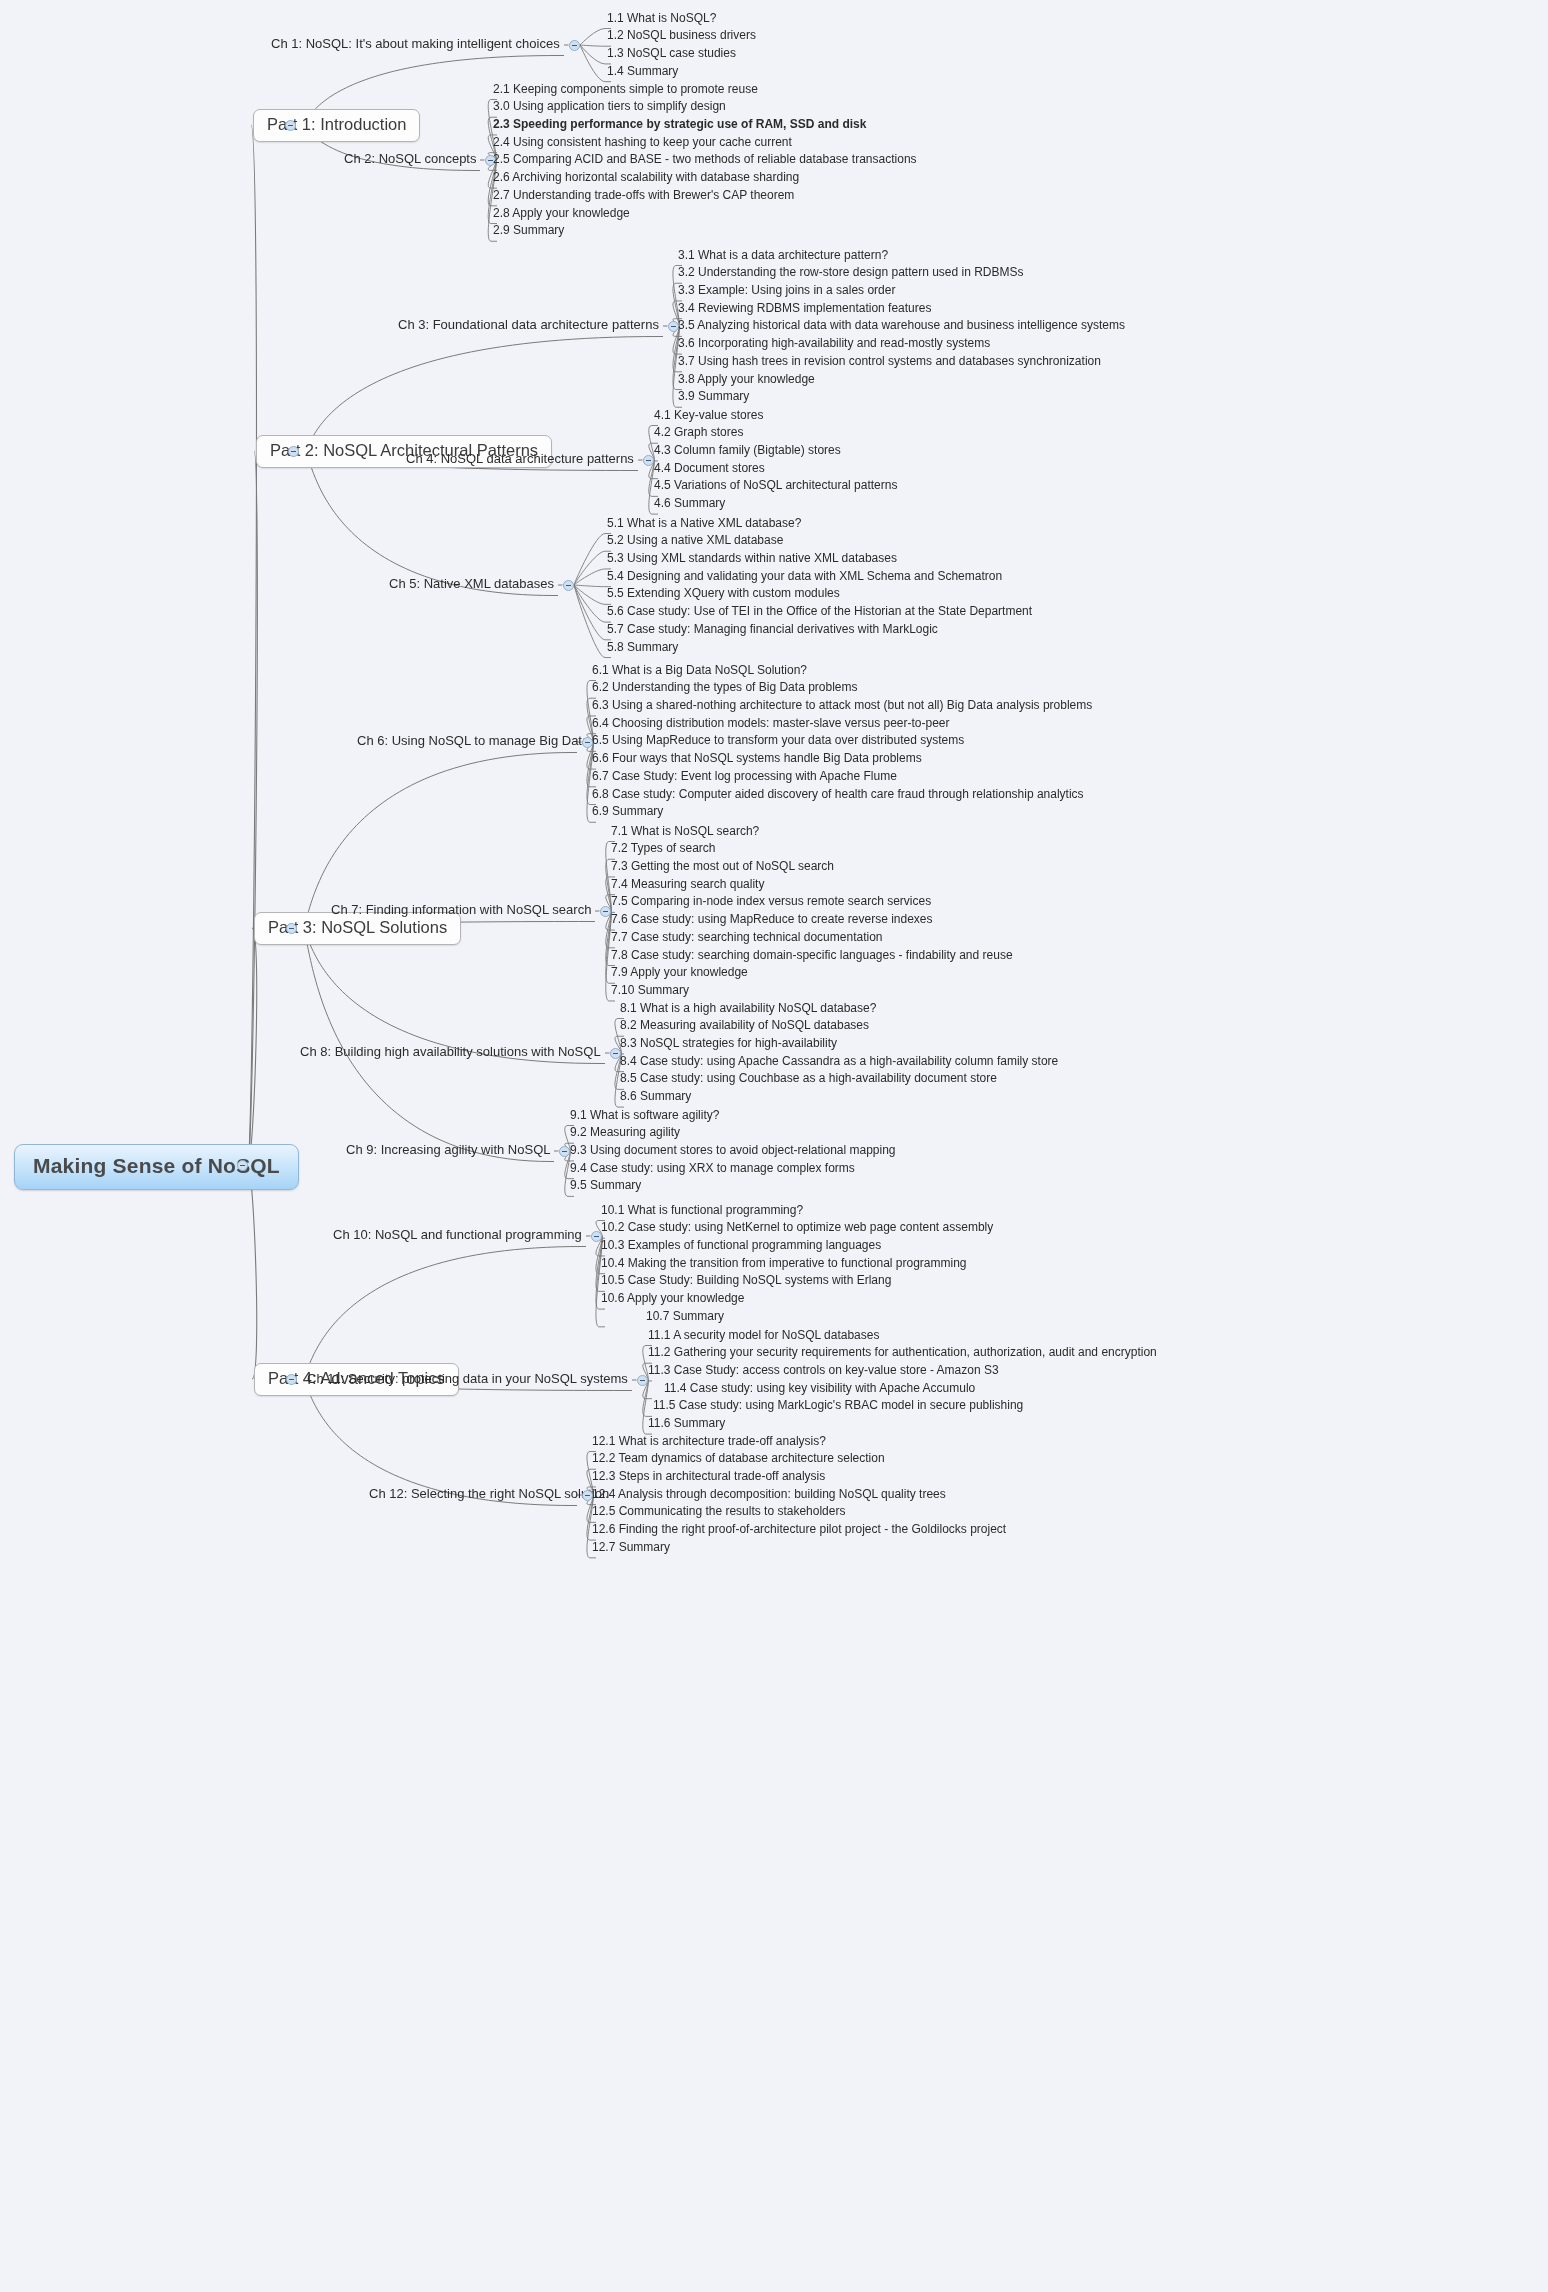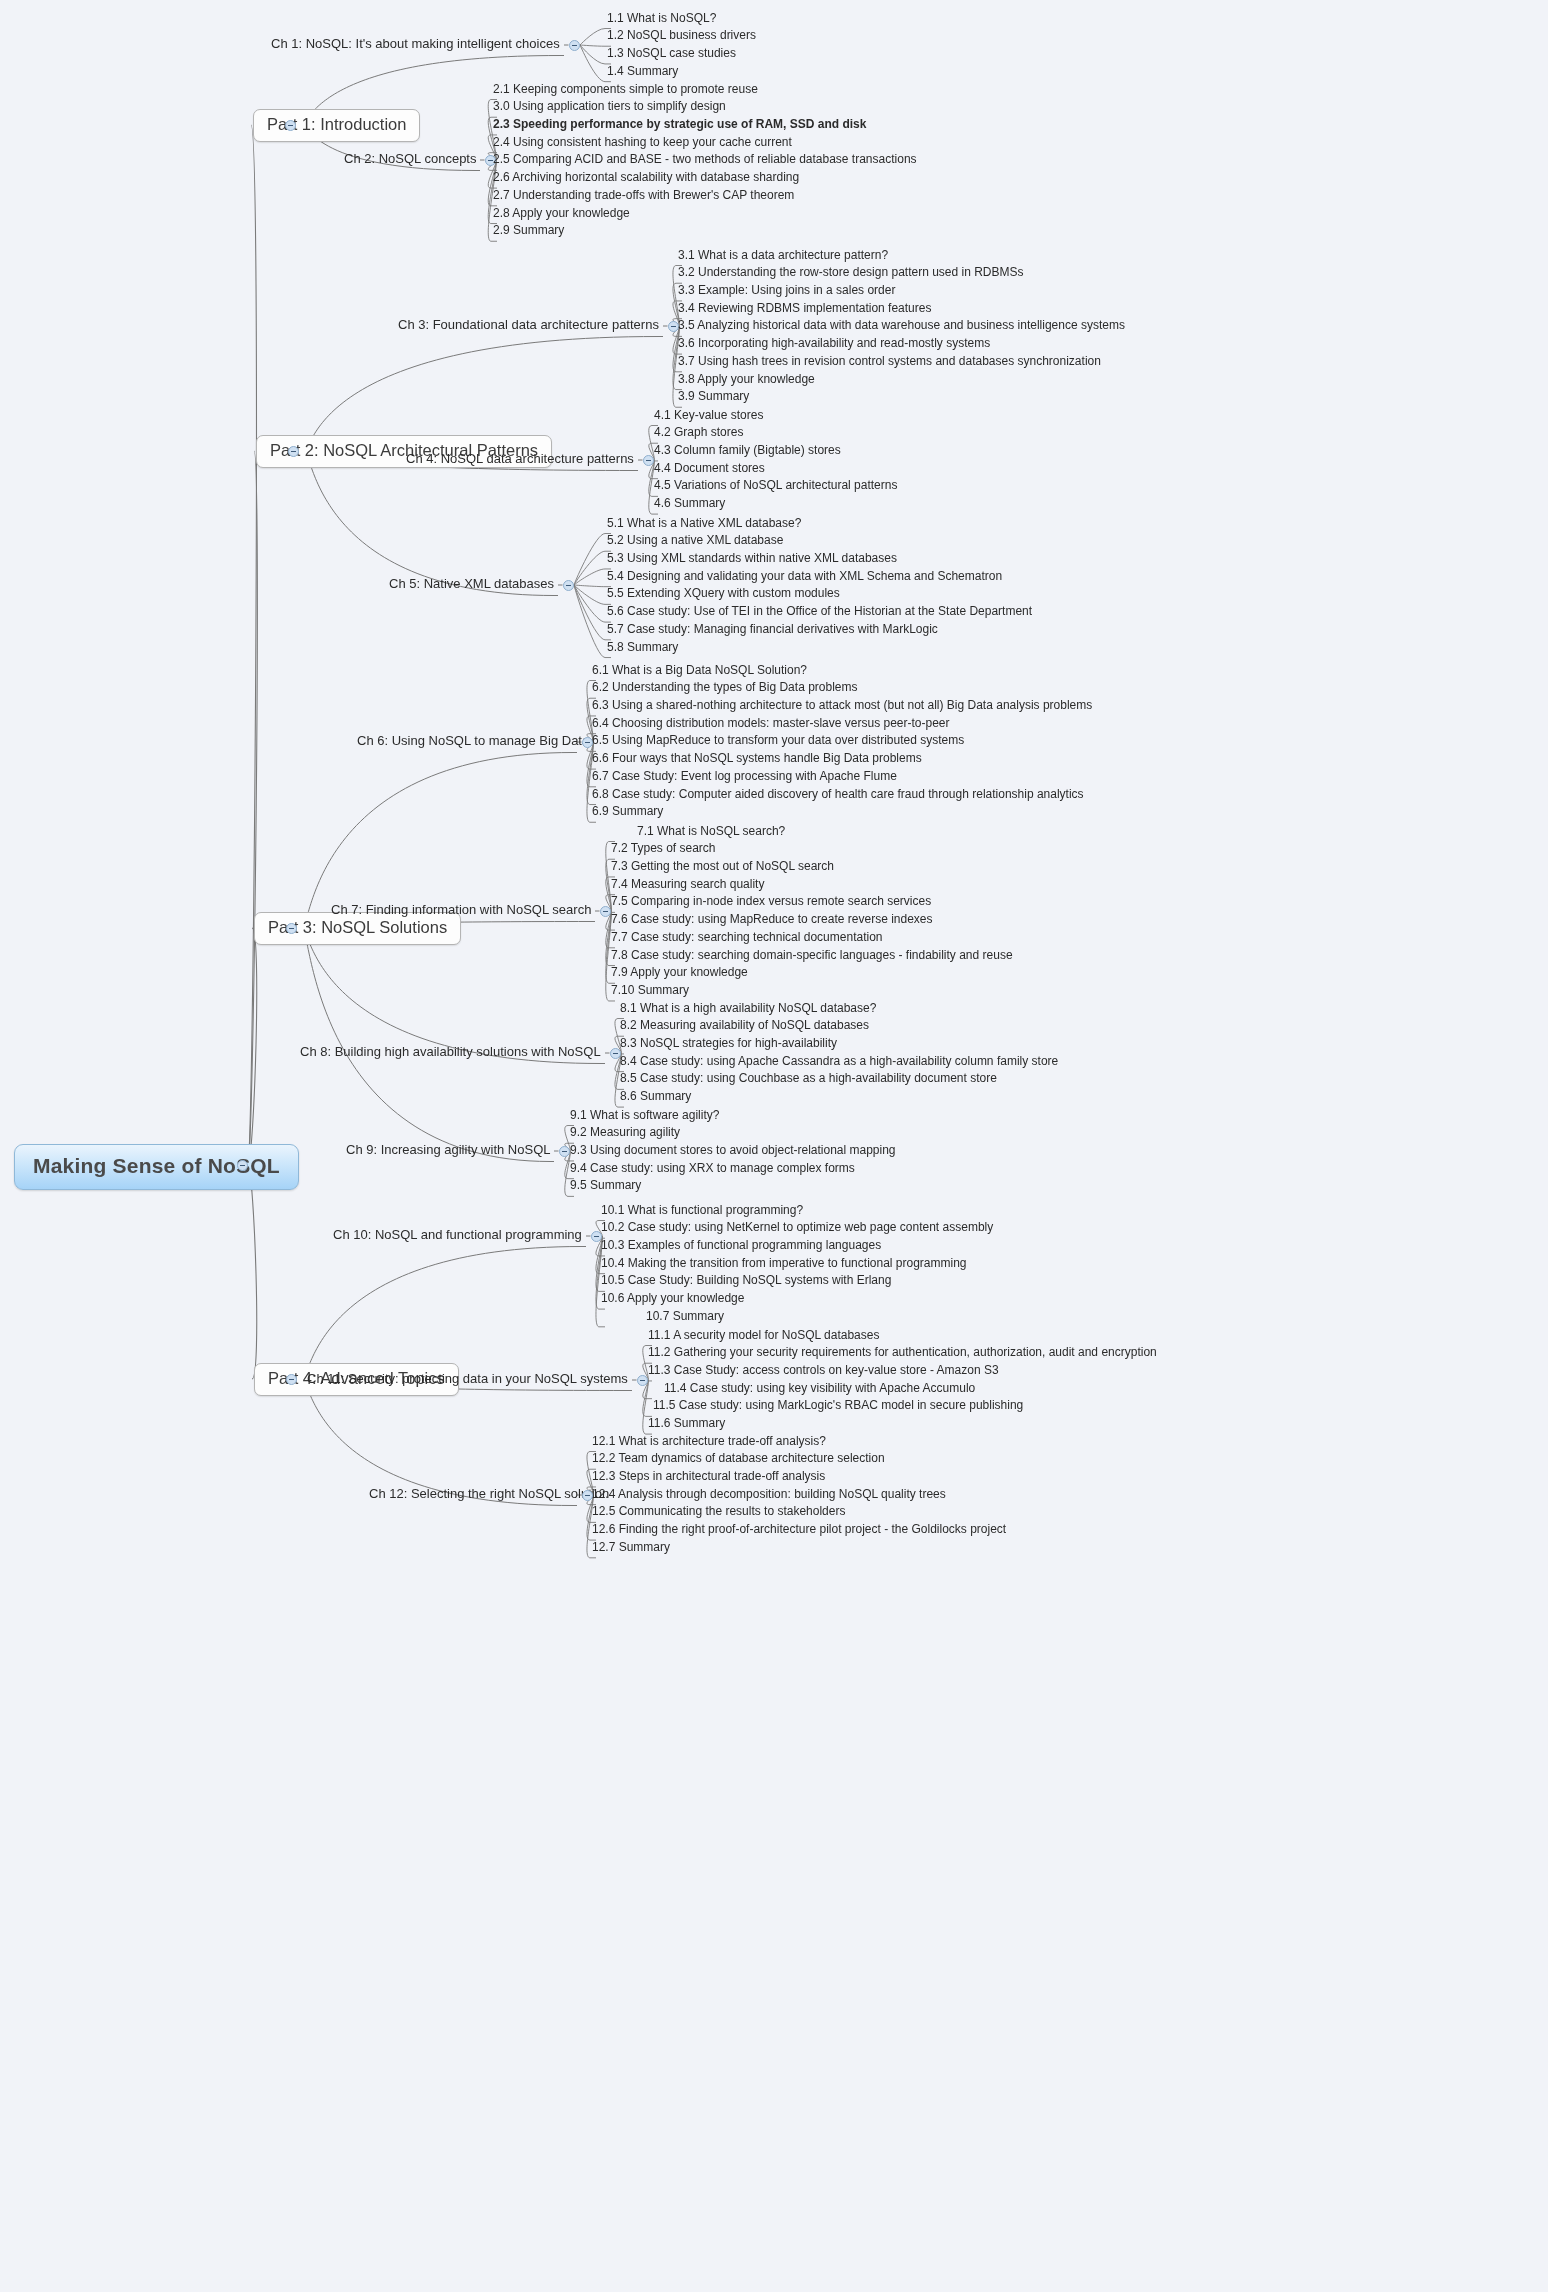--- a/index.html
+++ b/index.html
@@ -482,21 +482,21 @@
     <div class="node section" style="left: 589px; top: 786.54px;">
       <div class="">6.8 Case study: Computer aided discovery of health care fraud through relationship analytics</div>
     </div>
     <div class="node section" style="left: 589px; top: 804.26px;">
       <div class="">6.9 Summary</div>
     </div>
     <div class="node chapter" style="top: 902px; left: 329px;">
       <div class="">Ch 7: Finding information with NoSQL search</div>
     </div>
     <div class="toggle" style="left: 599.5px; top: 905.5px;"></div>
-    <div class="node section" style="left: 608px; top: 823.5px; margin-left: 26px;">
+    <div class="node section" style="left: 608px; top: 823.5px;">
       <div class="">7.1 What is NoSQL search?</div>
     </div>
     <div class="node section" style="left: 608px; top: 841.22px;">
       <div class="">7.2 Types of search</div>
     </div>
     <div class="node section" style="left: 608px; top: 858.94px;">
       <div class="">7.3 Getting the most out of NoSQL search</div>
     </div>
     <div class="node section" style="left: 608px; top: 876.66px;">
       <div class="">7.4 Measuring search quality</div>

